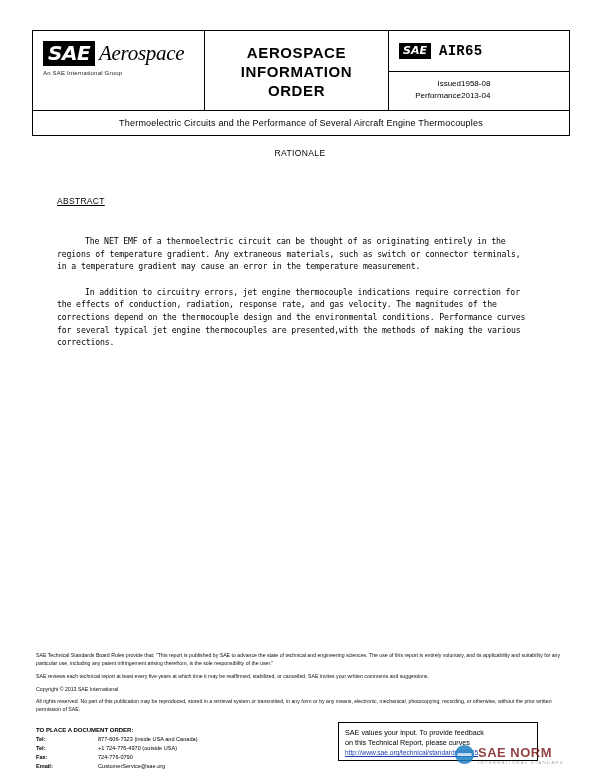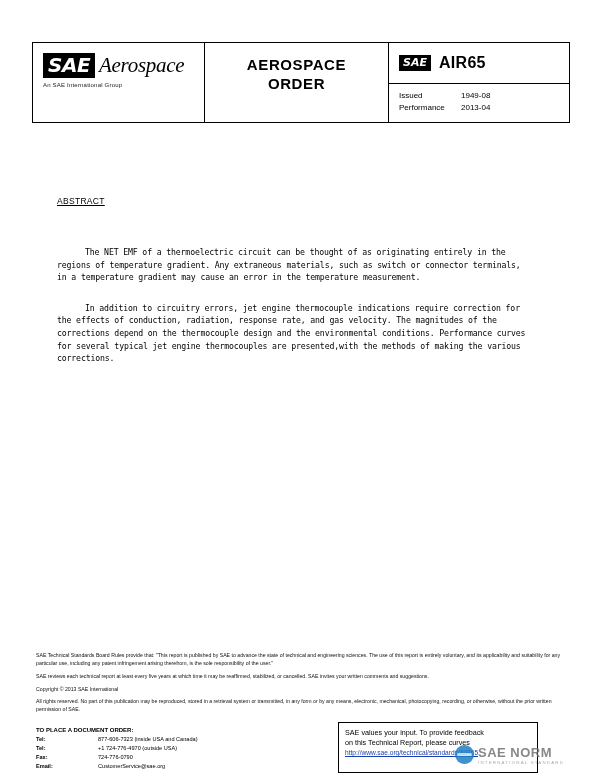--- a/index.html
+++ b/index.html
@@ -19,21 +19,21 @@
     position: absolute;
     left: 0; top: 0;
     width: 600px; height: 776px;
     background: #fff;
   }
 
   
   .header-table {
     position: absolute;
     left: 32px;
-    top: 42px;
+    top: 30px;
     width: 538px;
     border: 1px solid #000;
     box-sizing: border-box;
   }
   .header-row {
     display: flex;
     align-items: stretch;
   }
   .hdr-left {
     width: 172px;
@@ -105,31 +105,33 @@
     background: #000;
     color: #fff;
     font-weight: bold;
     font-style: italic;
     font-size: 11px;
     line-height: 11px;
     padding: 2px 4px 3px 4px;
     font-family: "DejaVu Sans", sans-serif;
   }
   .doc-id {
-    font-size: 16px;
+    font-size: 14px;
     font-weight: bold;
     letter-spacing: 0.3px;
+    font-family: Liberation Mono, monospace;
   }
   .hdr-right-bot {
     padding: 6px 10px 8px 10px;
     font-size: 8px;
     line-height: 12px;
   }
   .kv {
     display: flex;
+    text-align: right;
   }
   .kv .k { width: 62px; }
   .kv .v { }
 
   .title-row {
     border-top: 1px solid #000;
     text-align: center;
     font-size: 9px;
     padding: 7px 4px 7px 4px;
     letter-spacing: 0.2px;
@@ -164,21 +166,21 @@
   .abstract-body {
     position: absolute;
     left: 57px;
     top: 228px;
     width: 470px;
     font-family: "DejaVu Sans Mono", monospace;
     font-size: 8.2px;
     line-height: 12.6px;
     letter-spacing: -0.15px;
   }
-  .abstract-body p { margin: 18px 0 13px 0; }
+  .abstract-body p { margin: 7px 0 13px 0; }
   .indent { display: inline-block; width: 28px; }
 
   
   .footer {
     position: absolute;
     left: 36px;
     top: 652px;
     width: 530px;
     font-size: 5.2px;
     line-height: 7.6px;
@@ -207,21 +209,21 @@
   }
   .order-grid .lbl { font-weight: bold; }
 
   .feedback-box {
     position: absolute;
     left: 338px;
     top: 722px;
     width: 200px;
     border: 1px solid #000;
     box-sizing: border-box;
-    padding: 5px 6px 14px 6px;
+    padding: 5px 6px 2px 6px;
     font-size: 7.2px;
     line-height: 10px;
   }
   .feedback-box .link {
     color: #1a3fb0;
     text-decoration: underline;
     font-size: 6.6px;
     word-break: break-all;
   }
 
@@ -248,21 +250,21 @@
     width: 15px; height: 3px;
     background: #fff;
     opacity: 0.75;
     border-radius: 2px;
   }
   .wm-text {
     position: absolute;
     left: 23px; top: 1px;
     font-size: 13px;
     font-weight: bold;
-    color: #737373;
+    color: #7f1d1d;
     letter-spacing: 0.5px;
   }
   .wm-sub {
     position: absolute;
     left: 23px; top: 16px;
     font-size: 4.4px;
     color: #9a9a9a;
     letter-spacing: 1.2px;
   }
 </style>
@@ -277,43 +279,46 @@
       <div class="hdr-left">
         <div class="sae-logo-line">
           <span class="sae-badge">SAE</span>
           <span class="aero-word">Aerospace</span>
         </div>
         <div class="sae-sub">An SAE International Group</div>
       </div>
 
       <div class="hdr-mid">
         <div class="t">AEROSPACE</div>
+        <div class="t">INFORMATION</div>
         <div class="t">ORDER</div>
       </div>
 
       <div class="hdr-right">
         <div class="hdr-right-top">
           <span class="sae-badge-sm">SAE</span>
           <span class="doc-id">AIR65</span>
         </div>
         <div class="hdr-right-bot">
           <div class="kv">
             <span class="k">Issued</span>
-            <span class="v">1949-08</span>
+            <span class="v">1958-08</span>
           </div>
           <div class="kv">
             <span class="k">Performance</span>
             <span class="v">2013-04</span>
           </div>
         </div>
       </div>
 
     </div>
-  </div>
-
+    <div class="title-row">Thermoelectric Circuits and the Performance of Several Aircraft Engine Thermocouples</div>
+  </div>
+
+  <div class="rationale">RATIONALE</div>
   <div class="abstract-head">ABSTRACT</div>
 
   <div class="abstract-body">
     <p><span class="indent"></span><span>The NET EMF of a thermoelectric circuit can be thought of as originating entirely in the regions of temperature gradient.  Any extraneous materials, such as switch or connector terminals, in a temperature gradient may cause an error in the temperature measurement.</span></p>
     <p><span class="indent"></span><span>In addition to circuitry errors, jet engine thermocouple indications require correction for the effects of conduction, radiation, response rate, and gas velocity.  The magnitudes of the corrections depend on the thermocouple design and the environmental conditions.  Performance curves for several typical jet engine thermocouples are presented,with the methods of making the various corrections.</span></p>
   </div>
 
   <div class="footer">
     <p>SAE Technical Standards Board Rules provide that: "This report is published by SAE to advance the state of technical and engineering sciences. The use of this report is entirely voluntary, and its applicability and suitability for any particular use, including any patent infringement arising therefrom, is the sole responsibility of the user."</p>
     <p class="small-gap">SAE reviews each technical report at least every five years at which time it may be reaffirmed, stabilized, or cancelled. SAE invites your written comments and suggestions.</p>

